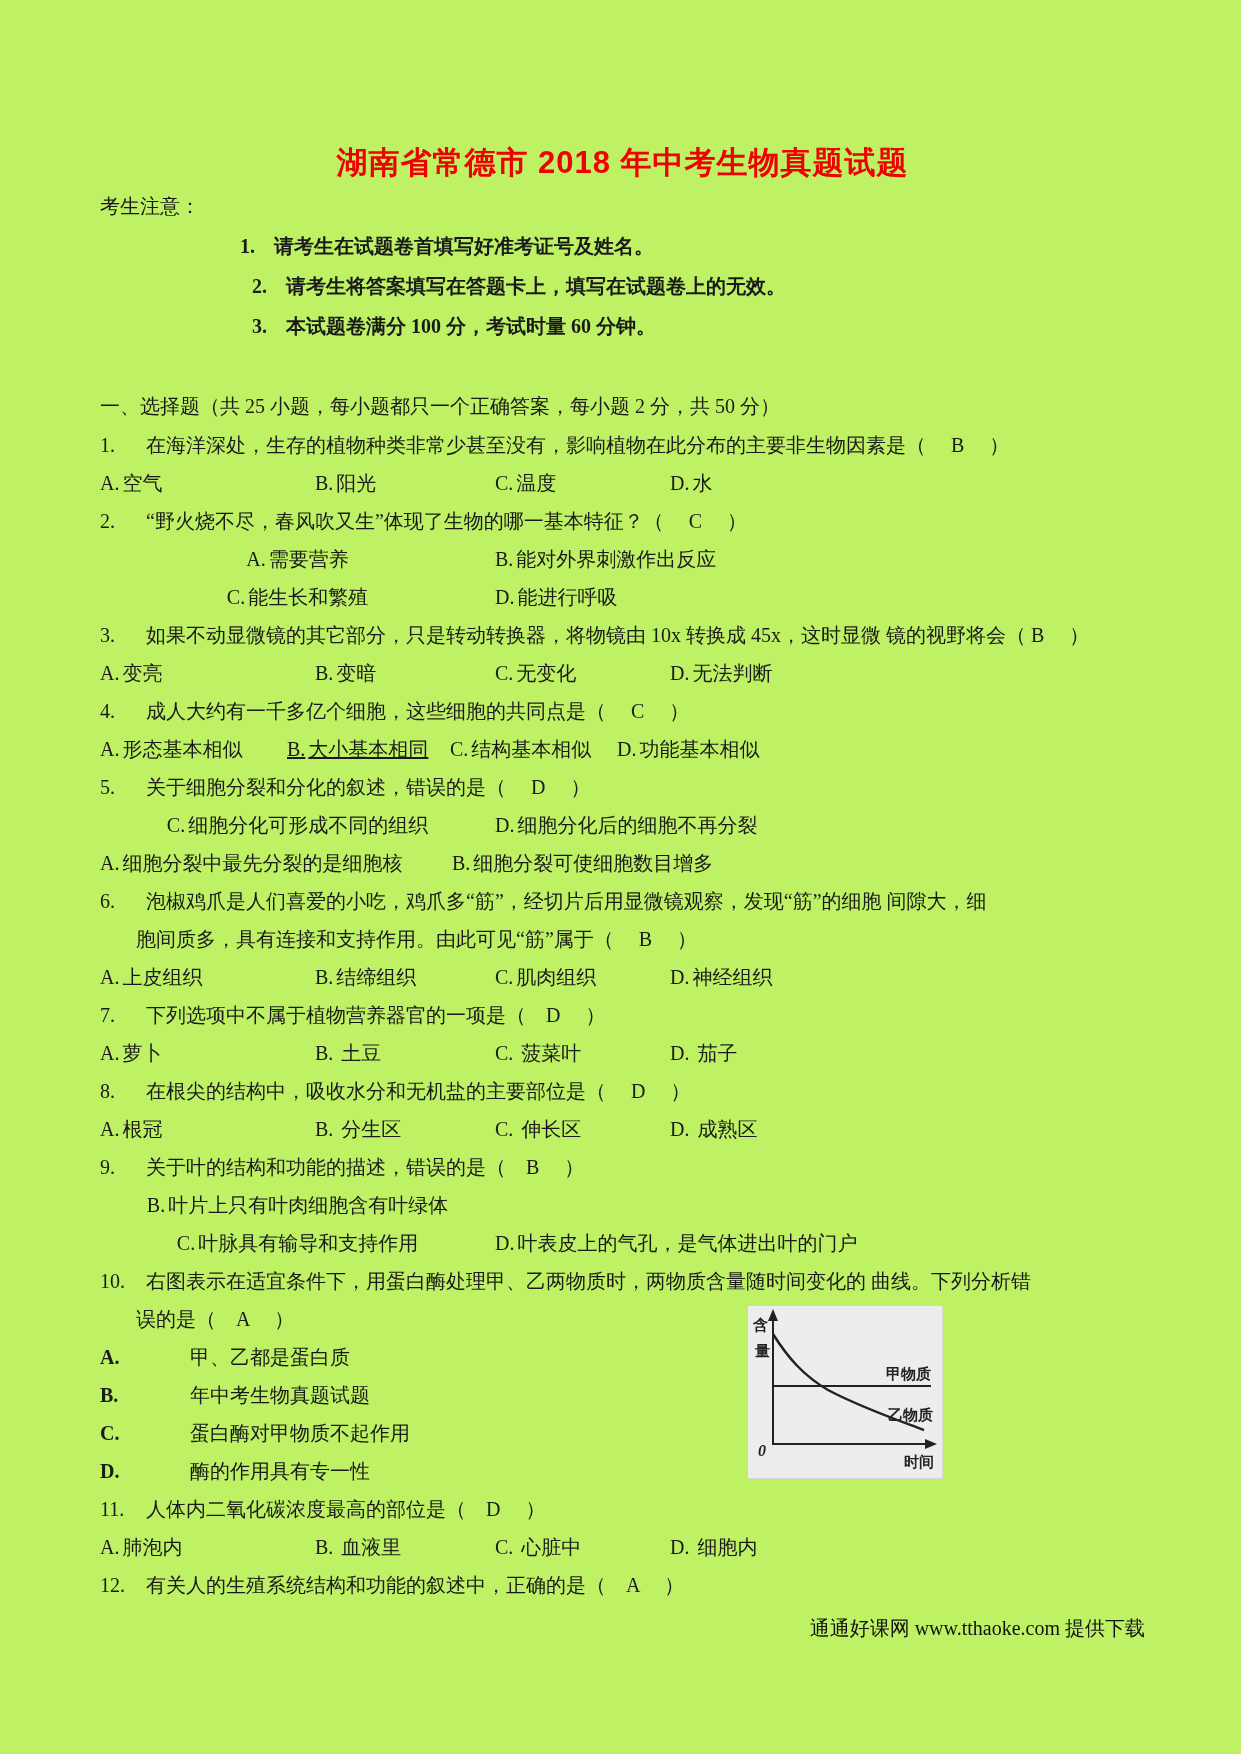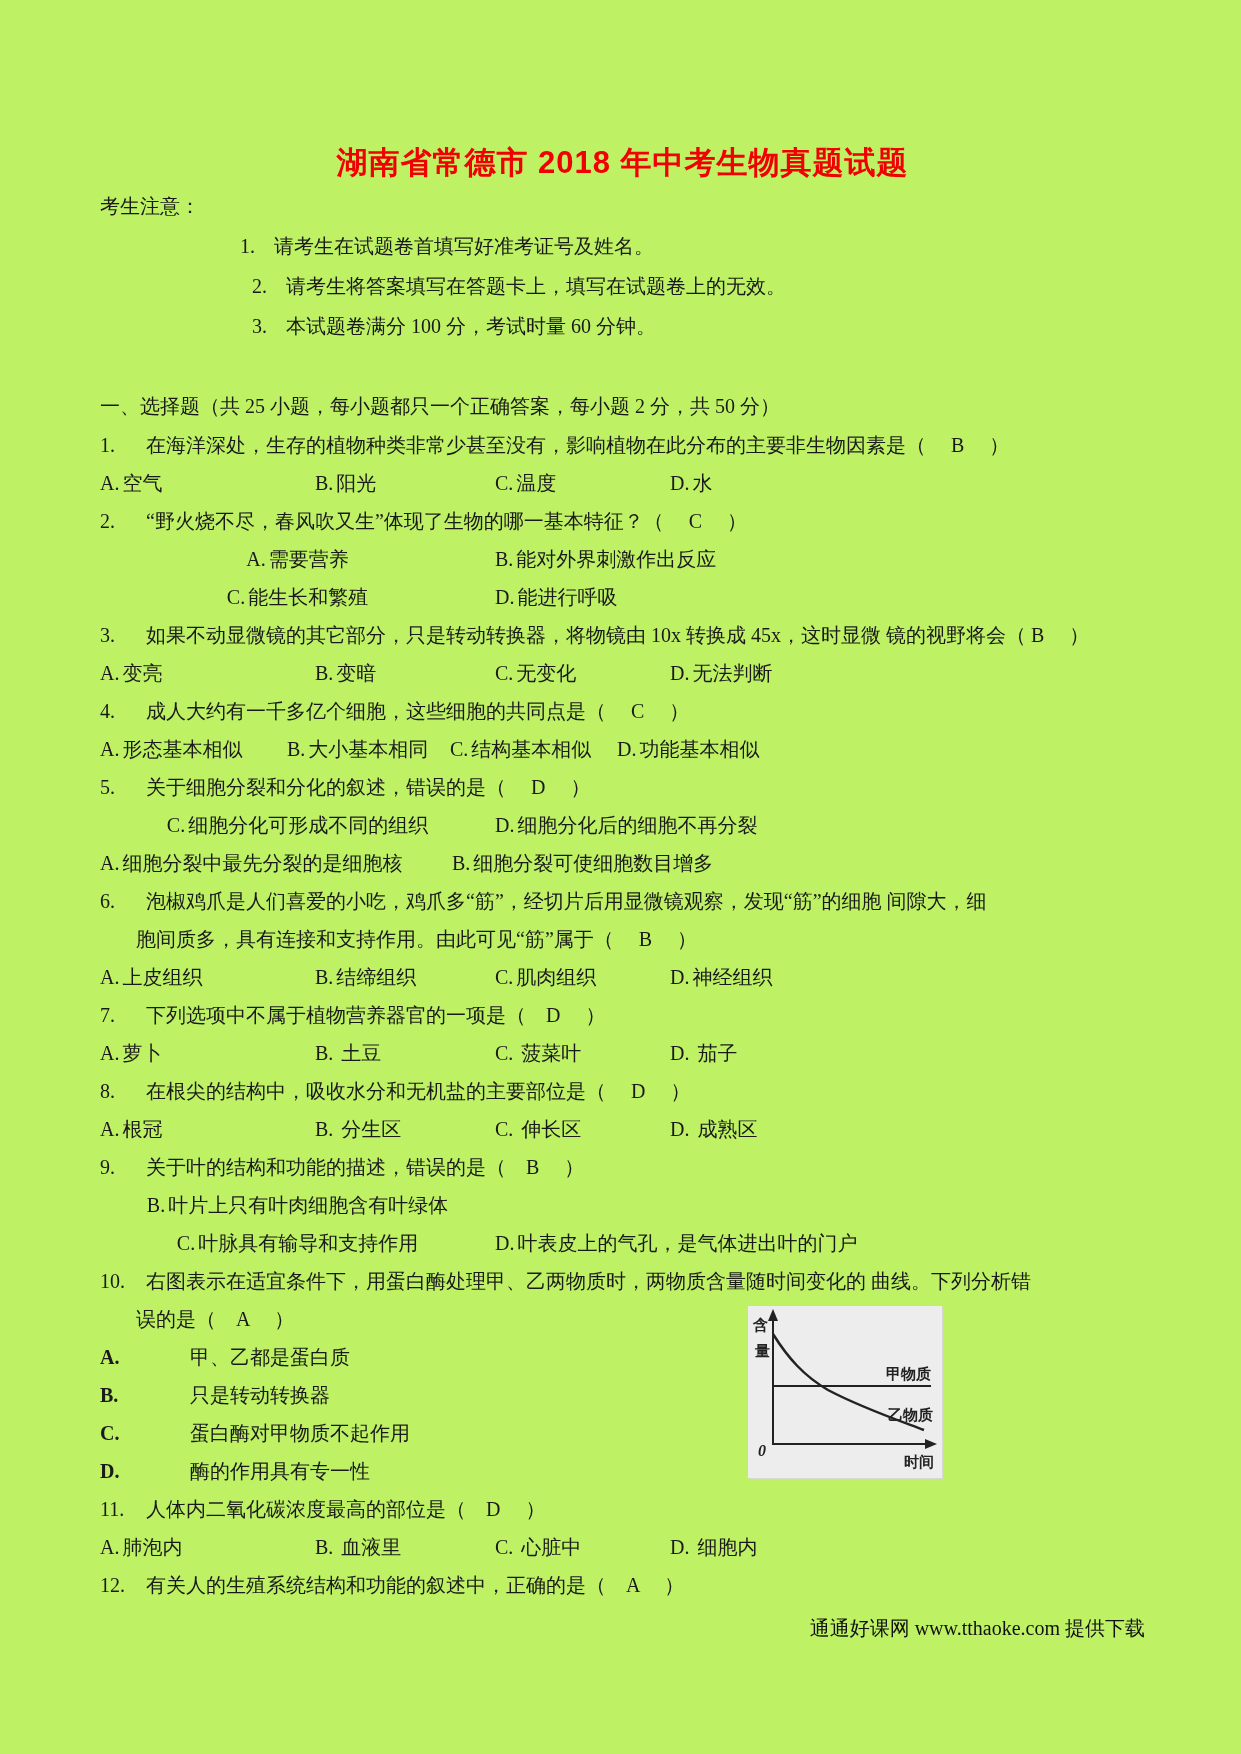--- a/index.html
+++ b/index.html
@@ -9,35 +9,35 @@
     font-family:"Liberation Serif", serif;
     font-size:20px; color:#1a1a1a; position:relative;
   }
   .content { padding:140px 96px 0 100px; }
   .title {
     text-align:center; color:#f00000; font-weight:bold; font-size:31px;
     font-family:"Liberation Sans", sans-serif;
     height:46px; line-height:46px; letter-spacing:1px;
   }
   .nline { height:40px; line-height:40px; }
-  .notice-item { padding-left:140px; }
+  .notice-item { padding-left:140px;font-weight:bold; }
   .notice-item.ni2, .notice-item.ni3 { padding-left:152px; }
   .n-num { display:inline-block; width:34px; }
   .spacer { height:40px; }
   .line { height:38px; line-height:38px; white-space:nowrap; }
   .qnum { display:inline-block; width:46px; }
   .cont { padding-left:36px; }
   .opts { display:flex; }
   .cell { white-space:nowrap; }
   .olab { margin-right:3px; }
   .c4 .cell:nth-child(1){ width:215px; }
   .c4 .cell:nth-child(2){ width:180px; }
   .c4 .cell:nth-child(3){ width:175px; }
   .c4t .cell:nth-child(1){ width:187px; }
-  .c4t .cell:nth-child(2){ width:163px; }
+  .c4t .cell:nth-child(2){ width:163px;text-decoration:underline; }
   .c4t .cell:nth-child(3){ width:167px; }
   .c2a .cell:nth-child(1){ width:352px; }
   .c2b .cell:nth-child(1){ width:395px;text-align:center; }
   .q10wrap { position:relative; }
   .q10opt .olab10 {
     display:inline-block; width:90px; font-weight:bold;
     font-family:"Liberation Serif", serif;
   }
   .chartbox {
     position:absolute; left:648px; top:44px;
@@ -140,21 +140,21 @@
     </div>
     <div class="line opts c2b">
       <span class="cell"><span class="olab">C.</span><span>叶脉具有输导和支持作用</span></span>
       <span class="cell"><span class="olab">D.</span><span>叶表皮上的气孔，是气体进出叶的门户</span></span>
     </div>
 
     <div class="q10wrap">
       <div class="line"><span class="qnum">10.</span><span>右图表示在适宜条件下，用蛋白酶处理甲、乙两物质时，两物质含量随时间变化的 曲线。下列分析错</span></div>
       <div class="line cont">误的是（　A 　）</div>
       <div class="line q10opt"><span class="olab10">A.</span><span>甲、乙都是蛋白质</span></div>
-      <div class="line q10opt"><span class="olab10">B.</span><span>只是转动转换器</span></div>
+      <div class="line q10opt"><span class="olab10">B.</span><span>年中考生物真题试题</span></div>
       <div class="line q10opt"><span class="olab10">C.</span><span>蛋白酶对甲物质不起作用</span></div>
       <div class="line q10opt"><span class="olab10">D.</span><span>酶的作用具有专一性</span></div>
 
       <div class="chartbox">
         <svg width="194" height="172" viewBox="0 0 194 172">
 
           <line x1="25" y1="12" x2="25" y2="138" stroke="#222" stroke-width="2"></line>
           <polygon points="25,3 20,15 30,15" fill="#222"></polygon>
 
           <line x1="24" y1="138" x2="180" y2="138" stroke="#222" stroke-width="2"></line>

